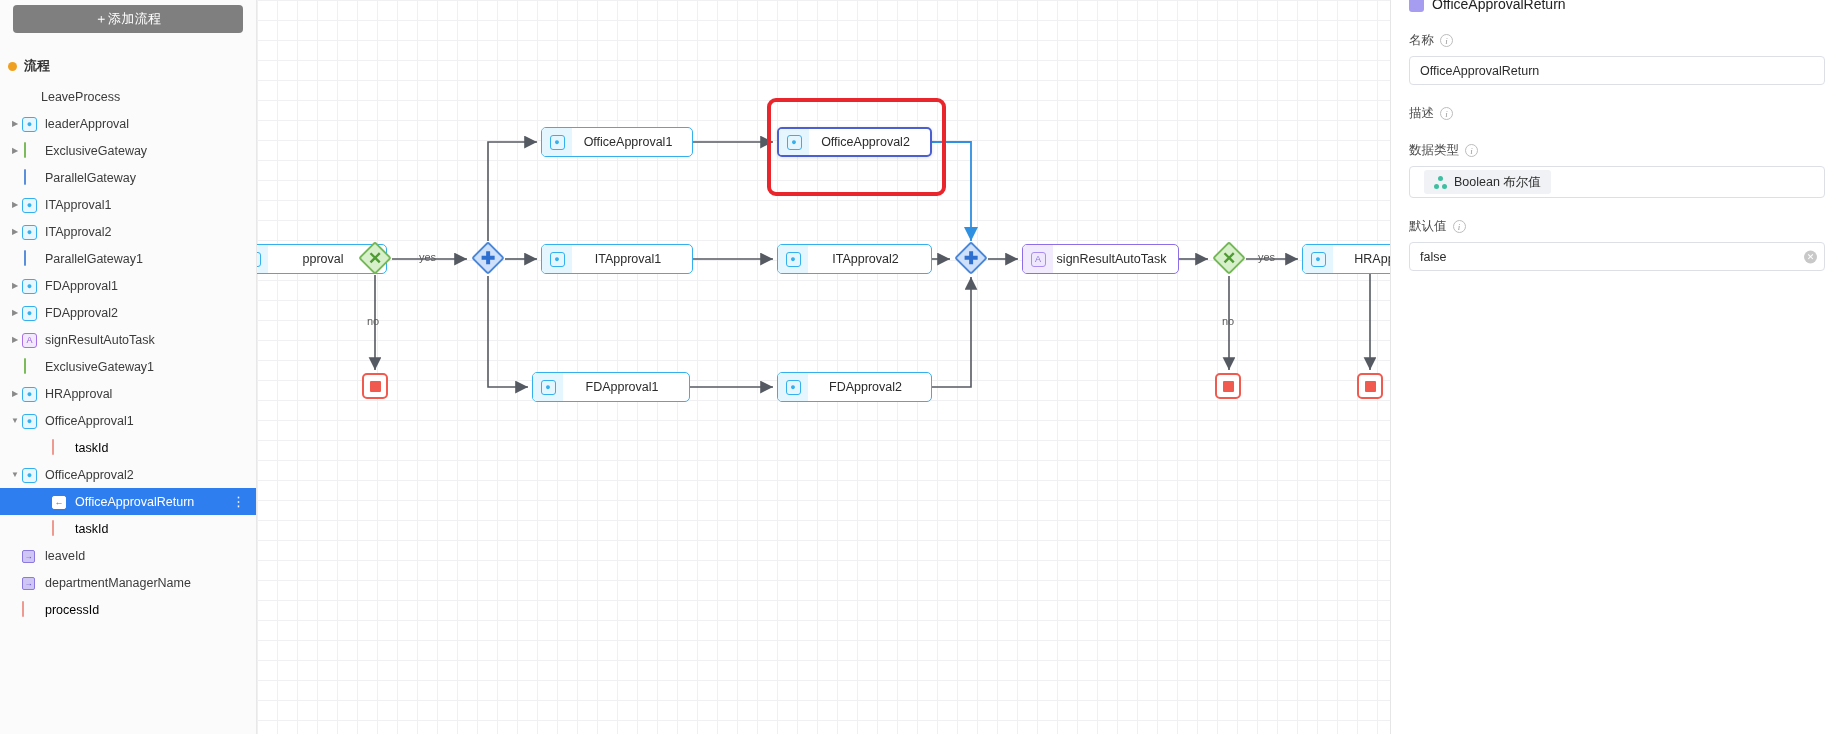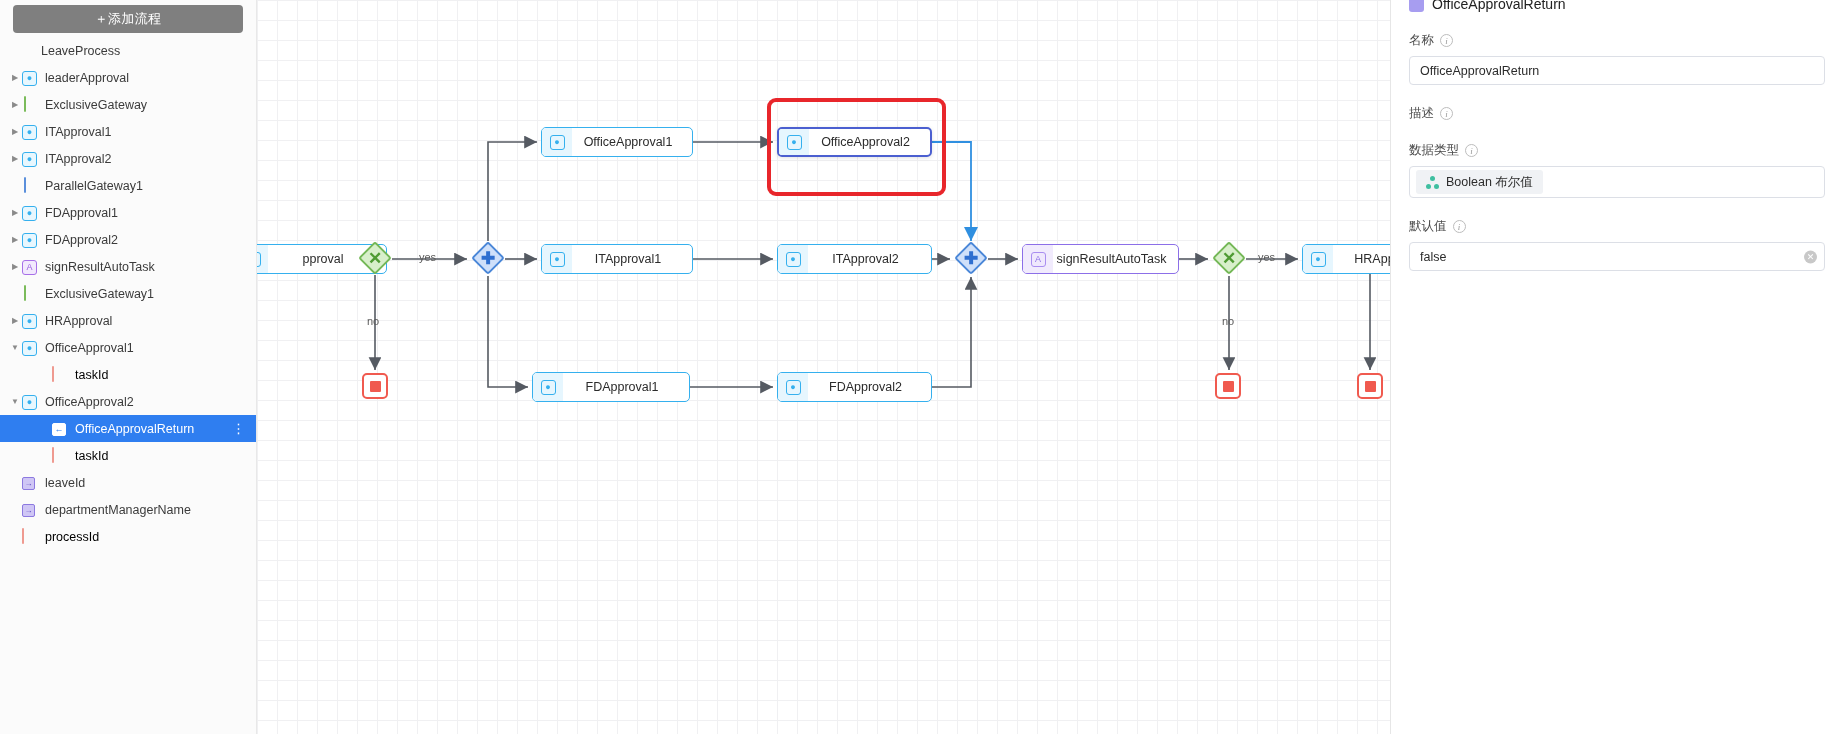--- a/index.html
+++ b/index.html
@@ -149,21 +149,21 @@
     font-size: 9px; color: #9b9b9b; display: flex; align-items: center; justify-content: center;
     font-style: italic; font-family: "Liberation Serif", serif;
   }
   .finput {
     width: 100%; height: 29px; border: 1px solid #dcdfe6; border-radius: 4px;
     background: #ffffff; font-size: 12.5px; color: #2c2c2c;
     padding: 0 10px; font-family: "Liberation Sans", sans-serif; outline: none;
   }
   .fselect {
     width: 100%; height: 32px; border: 1px solid #dcdfe6; border-radius: 4px;
-    background: #ffffff; display: flex; align-items: center; padding: 0 6px;
+    background: #ffffff; display: flex; align-items: center; padding: 0 14px;
     cursor: pointer;
   }
   .tagpill {
     display: inline-flex; align-items: center; gap: 7px;
     background: #f0f2f5; border-radius: 3px; height: 24px; padding: 0 10px;
     font-size: 12.5px; color: #2c2c2c;
   }
   .tri-icon { width: 13px; height: 13px; position: relative; flex: 0 0 13px; }
   .tri-icon i { position: absolute; width: 5px; height: 5px; border-radius: 50%; background: #3fbfa0; }
   .tri-icon i:nth-child(1) { top: 0; left: 4px; }
@@ -180,38 +180,47 @@
   .annot { position: absolute; inset: 0; pointer-events: none; z-index: 50; }
 </style>
 </head>
 <body>
 
 <div class="app">
 
   <div class="sidebar">
     <div class="add-process-btn">＋添加流程</div>
 
+    <div class="section-head">
+      <span class="sec-dot"></span>
+      <span>流程</span>
+    </div>
 
     <div class="tree" id="tree">
         <div class="tree-row d0">
           <span class="caret blank"></span>
           <span class="nicon"><span class="ic-start"></span></span>
           <span>LeaveProcess</span>
         </div>
         <div class="tree-row d1">
           <span class="caret ">▶</span>
           <span class="nicon">
             <span class="ic-user" style="width:15px;height:15px;margin-top:1px">●</span>
           </span>
           <span>leaderApproval</span>
         </div>
         <div class="tree-row d1">
           <span class="caret ">▶</span>
           <span class="nicon"><span class="diamond dm-green"></span></span>
           <span>ExclusiveGateway</span>
+        </div>
+        <div class="tree-row d1">
+          <span class="caret blank"></span>
+          <span class="nicon"><span class="diamond dm-blue"></span></span>
+          <span>ParallelGateway</span>
         </div>
         <div class="tree-row d1">
           <span class="caret ">▶</span>
           <span class="nicon">
             <span class="ic-user" style="width:15px;height:15px;margin-top:1px">●</span>
           </span>
           <span>ITApproval1</span>
         </div>
         <div class="tree-row d1">
           <span class="caret ">▶</span>

